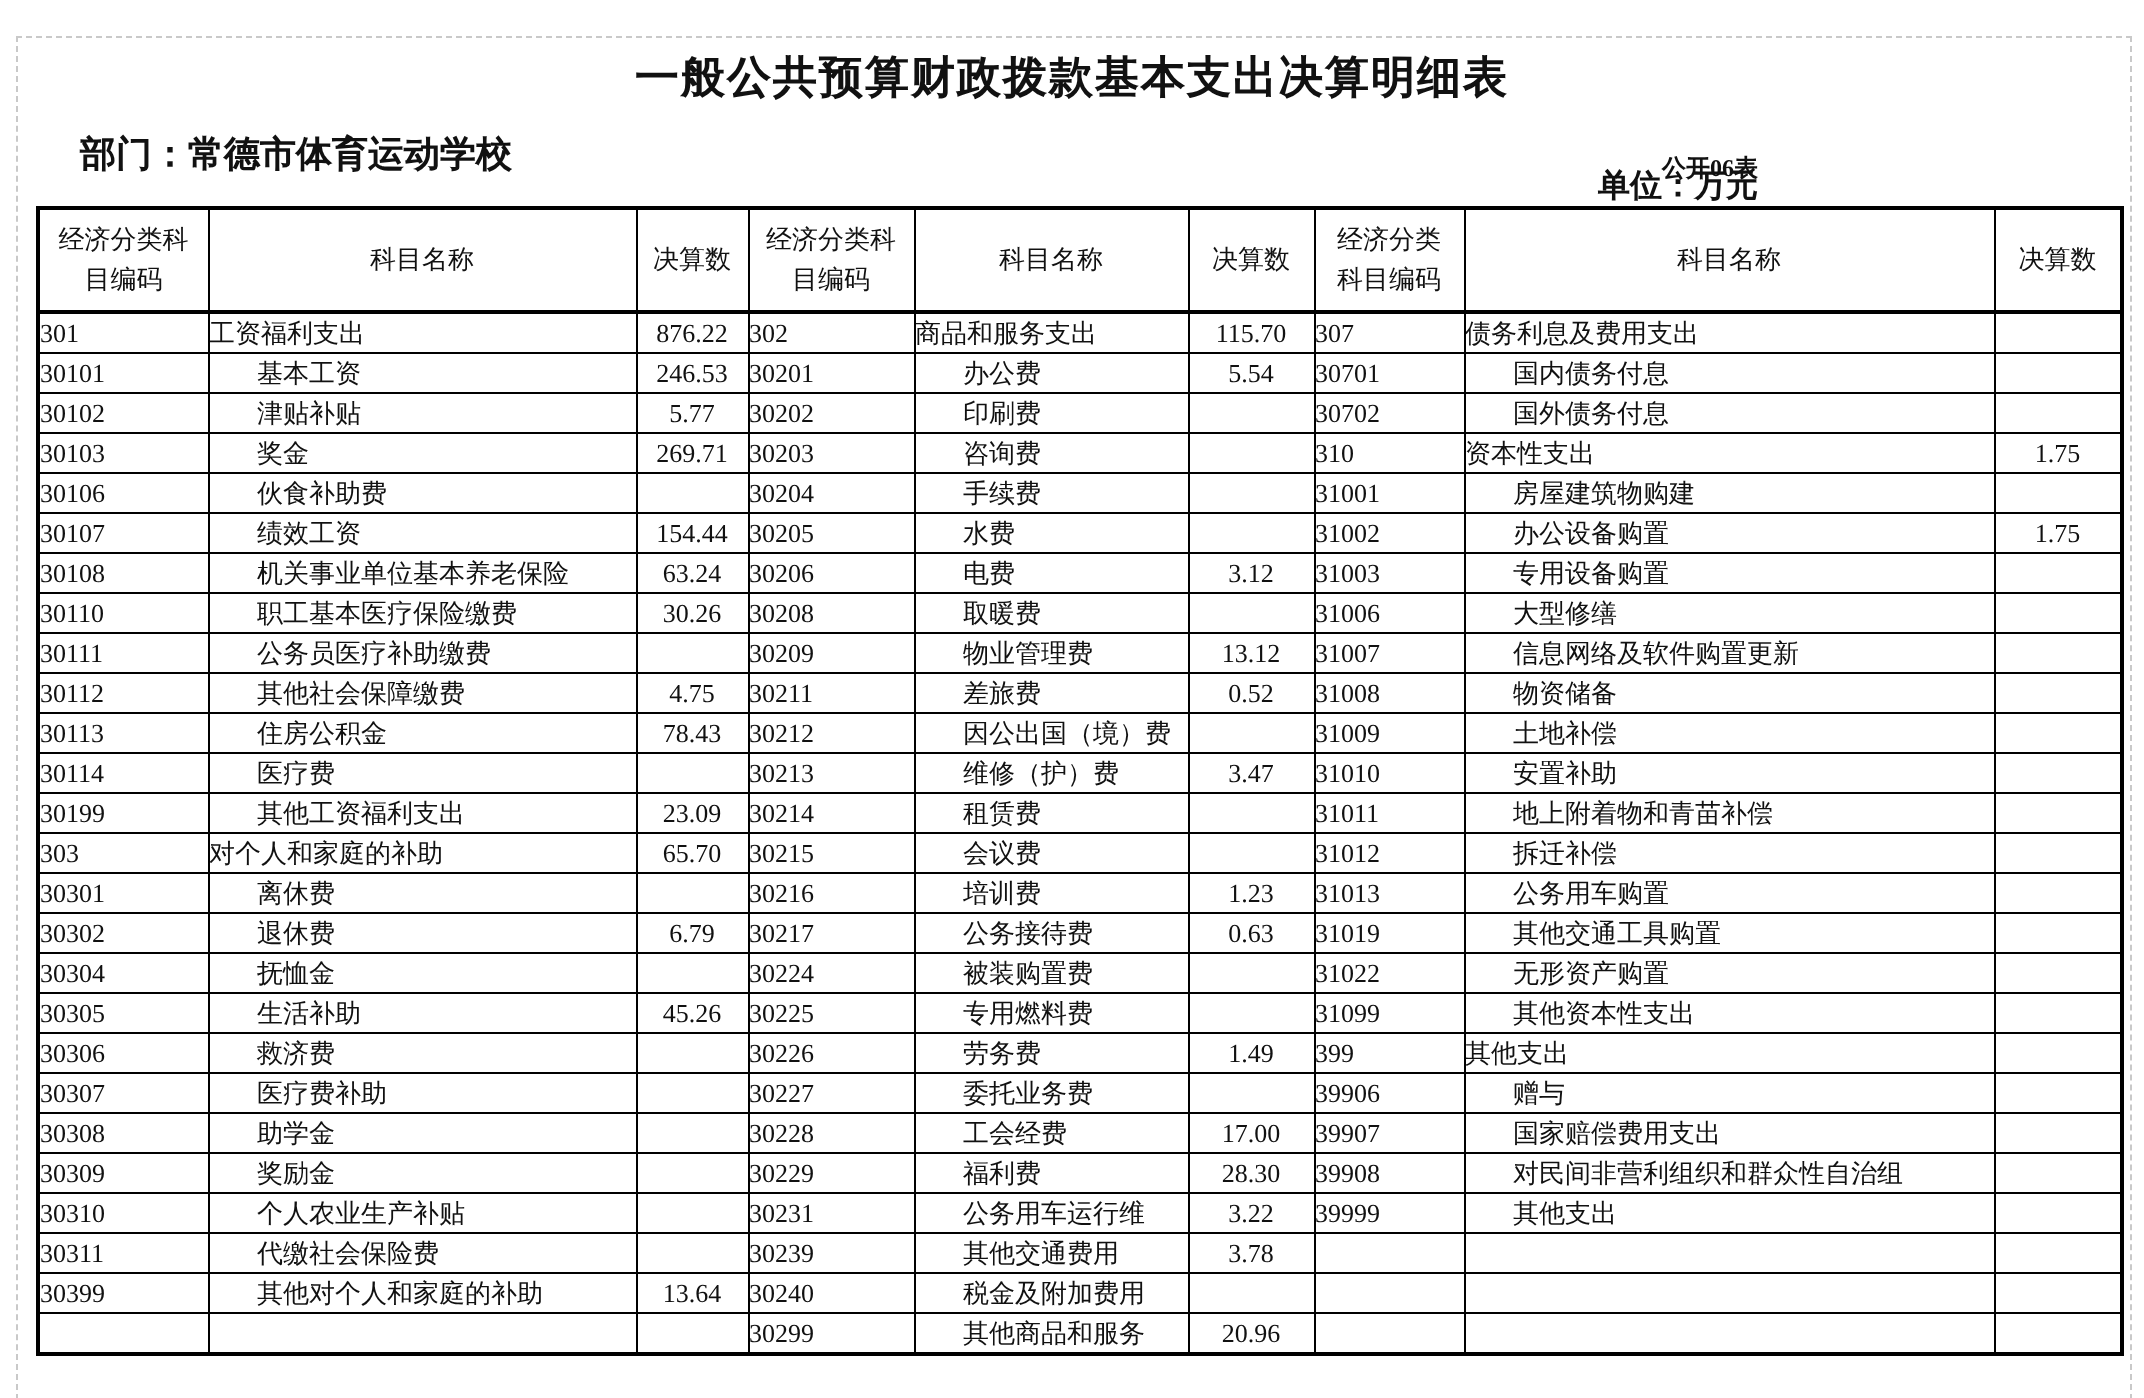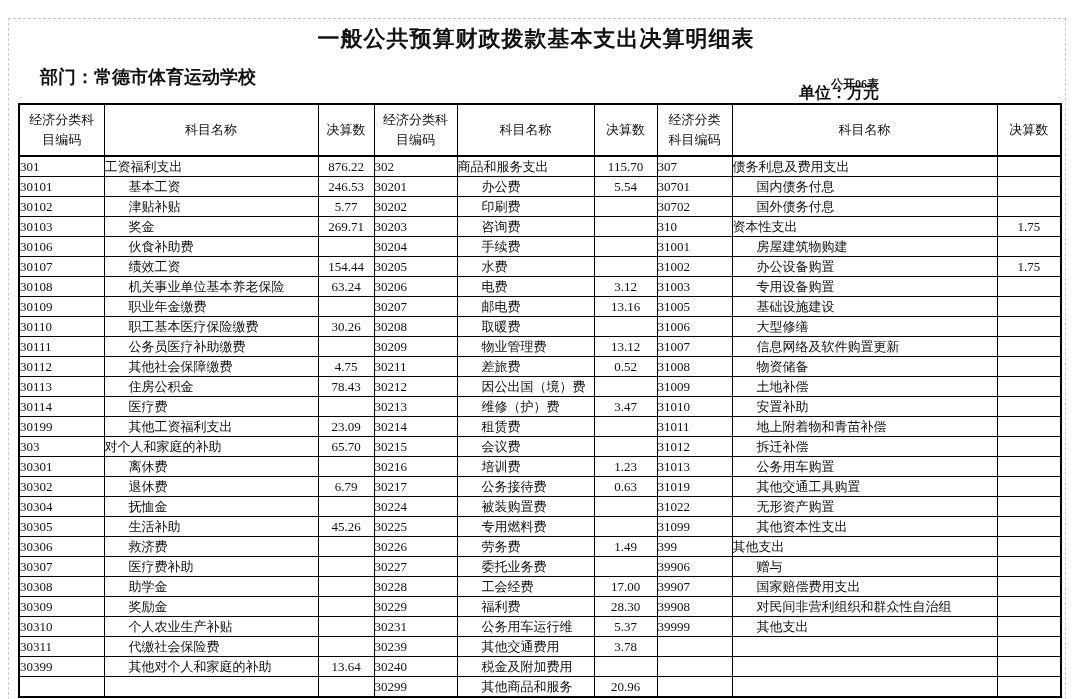--- a/index.html
+++ b/index.html
@@ -190,31 +190,20 @@
           <td class="name indent">机关事业单位基本养老保险</td>
           <td class="val">63.24</td>
           <td class="code">30206</td>
           <td class="name indent">电费</td>
           <td class="val">3.12</td>
           <td class="code">31003</td>
           <td class="name indent">专用设备购置</td>
           <td class="val"></td>
         </tr>
         <tr>
-          <td class="code">30109</td>
-          <td class="name indent">职业年金缴费</td>
-          <td class="val"></td>
-          <td class="code">30207</td>
-          <td class="name indent">邮电费</td>
-          <td class="val">13.16</td>
-          <td class="code">31005</td>
-          <td class="name indent">基础设施建设</td>
-          <td class="val"></td>
-        </tr>
-        <tr>
           <td class="code">30110</td>
           <td class="name indent">职工基本医疗保险缴费</td>
           <td class="val">30.26</td>
           <td class="code">30208</td>
           <td class="name indent">取暖费</td>
           <td class="val"></td>
           <td class="code">31006</td>
           <td class="name indent">大型修缮</td>
           <td class="val"></td>
         </tr>
@@ -371,21 +360,21 @@
           <td class="code">39908</td>
           <td class="name indent">对民间非营利组织和群众性自治组</td>
           <td class="val"></td>
         </tr>
         <tr>
           <td class="code">30310</td>
           <td class="name indent">个人农业生产补贴</td>
           <td class="val"></td>
           <td class="code">30231</td>
           <td class="name indent">公务用车运行维</td>
-          <td class="val">5.37</td>
+          <td class="val">3.22</td>
           <td class="code">39999</td>
           <td class="name indent">其他支出</td>
           <td class="val"></td>
         </tr>
         <tr>
           <td class="code">30311</td>
           <td class="name indent">代缴社会保险费</td>
           <td class="val"></td>
           <td class="code">30239</td>
           <td class="name indent">其他交通费用</td>

